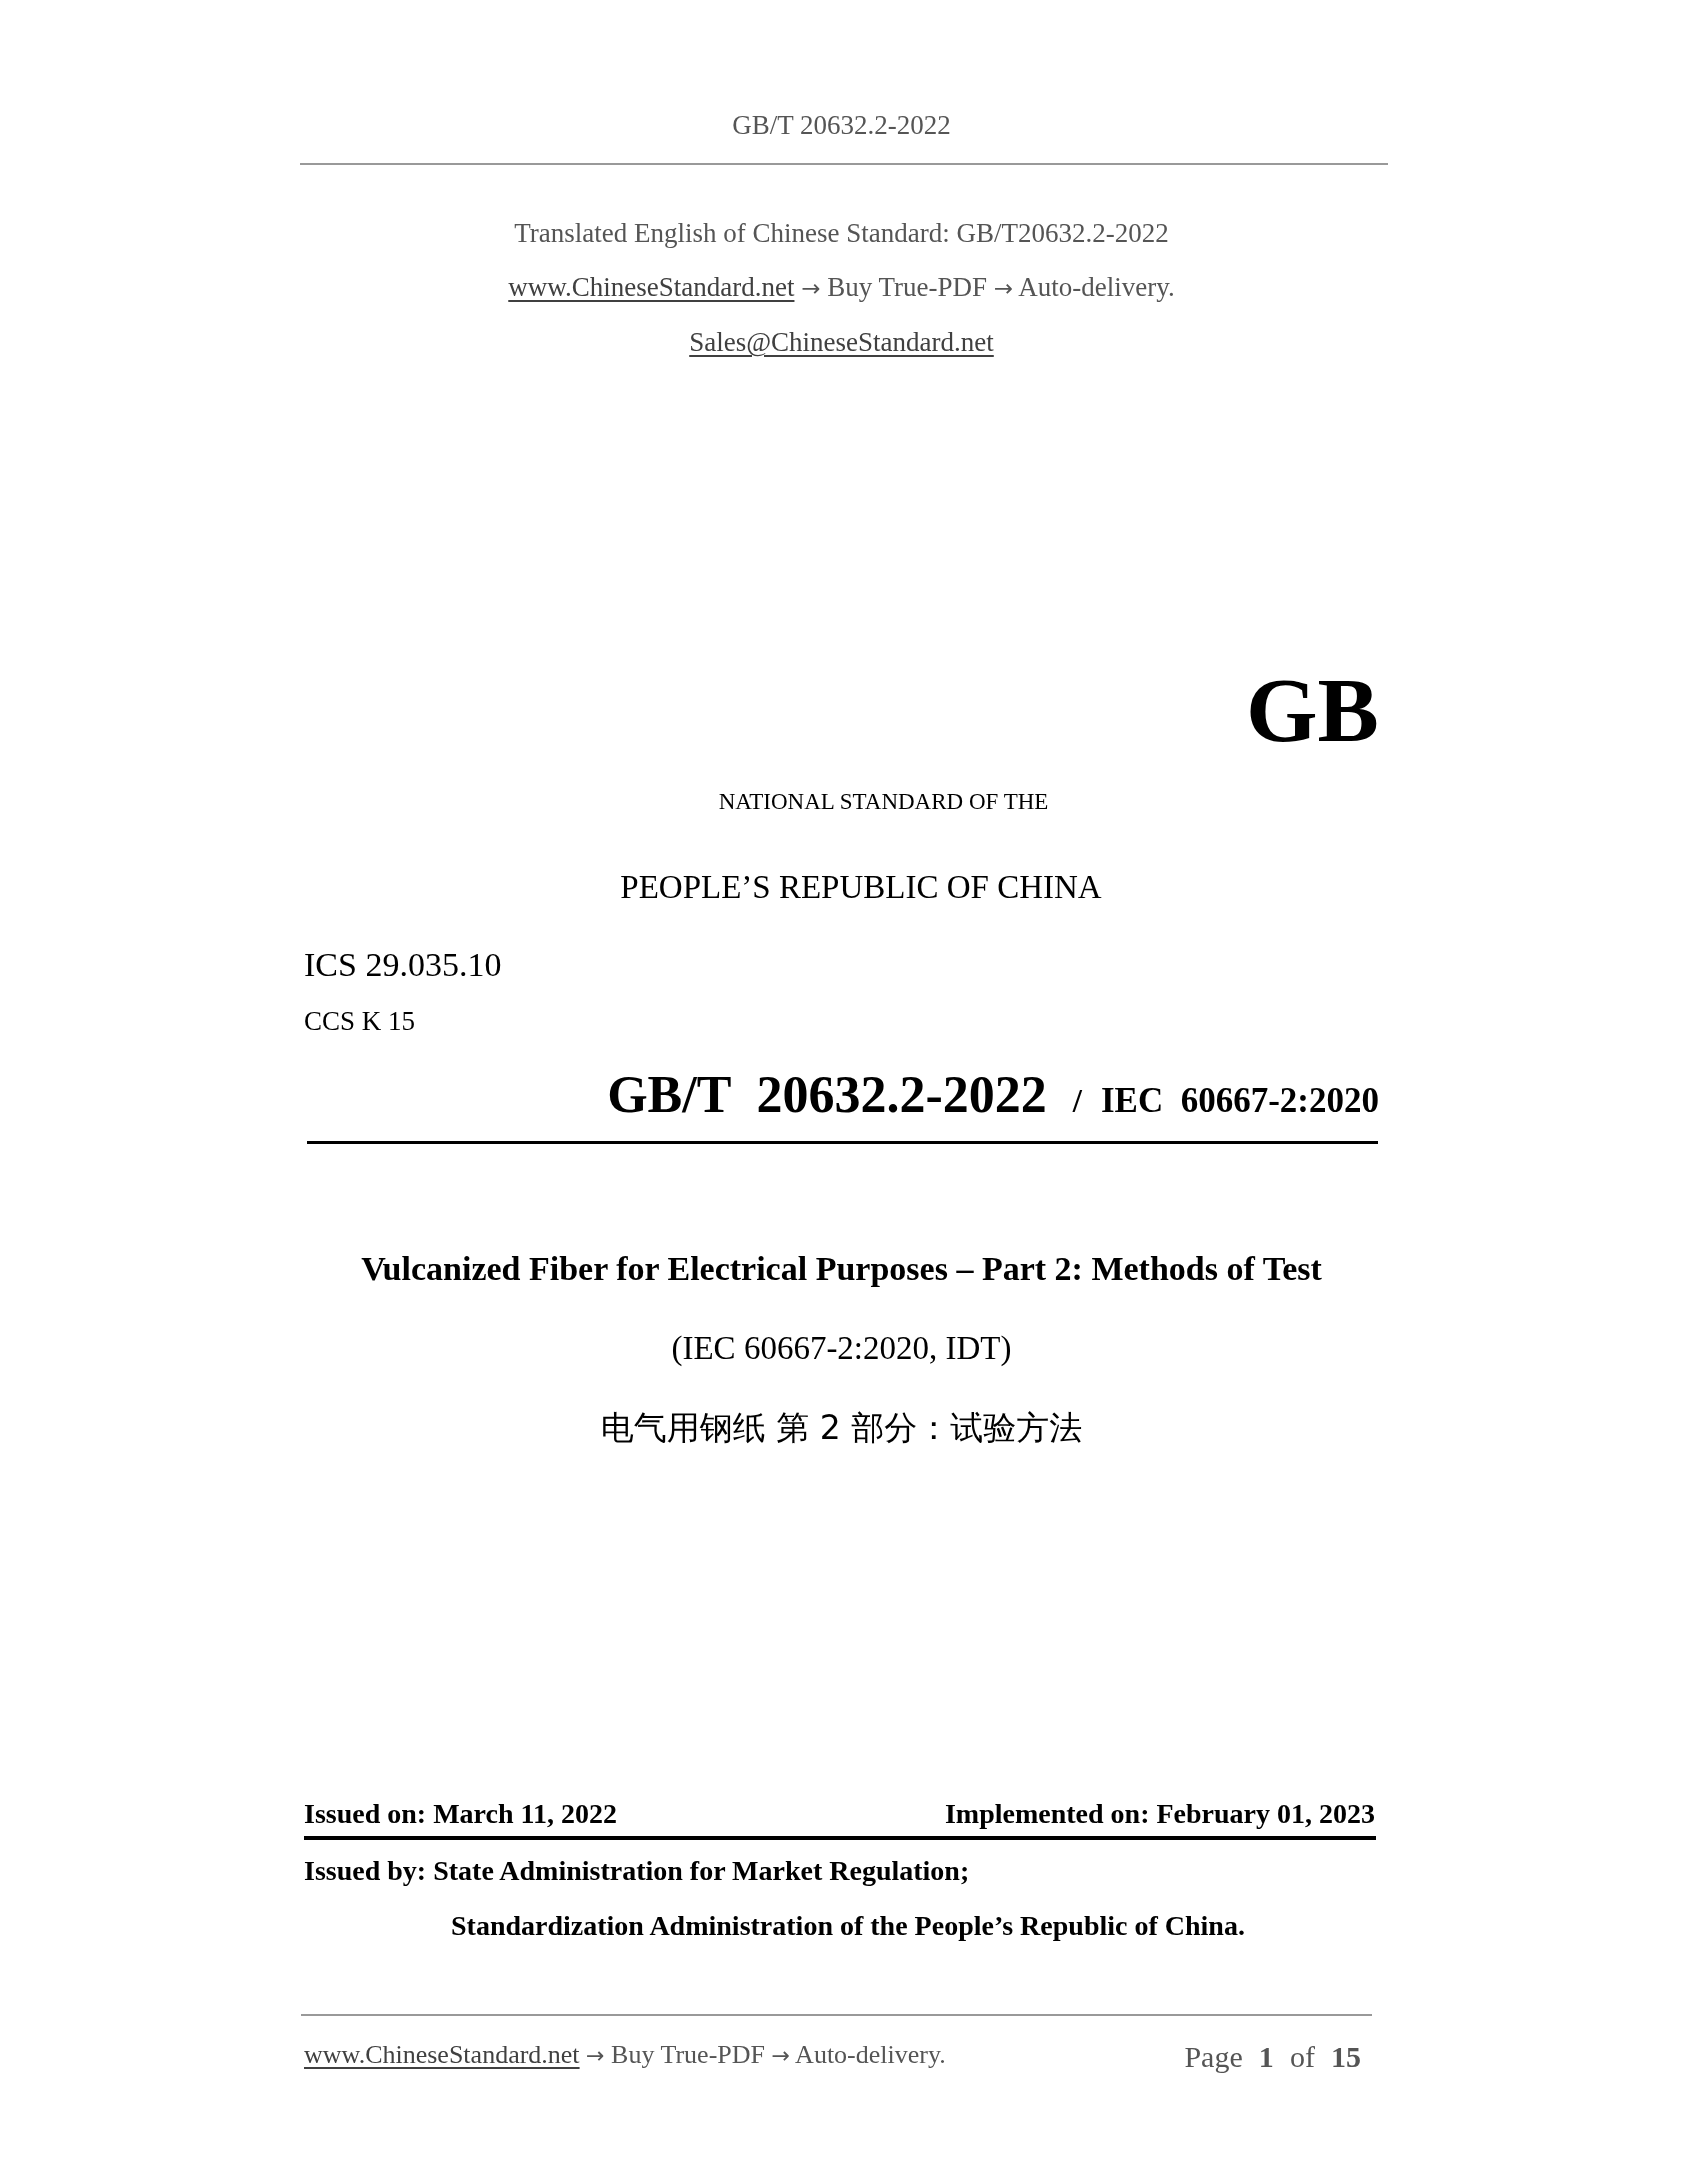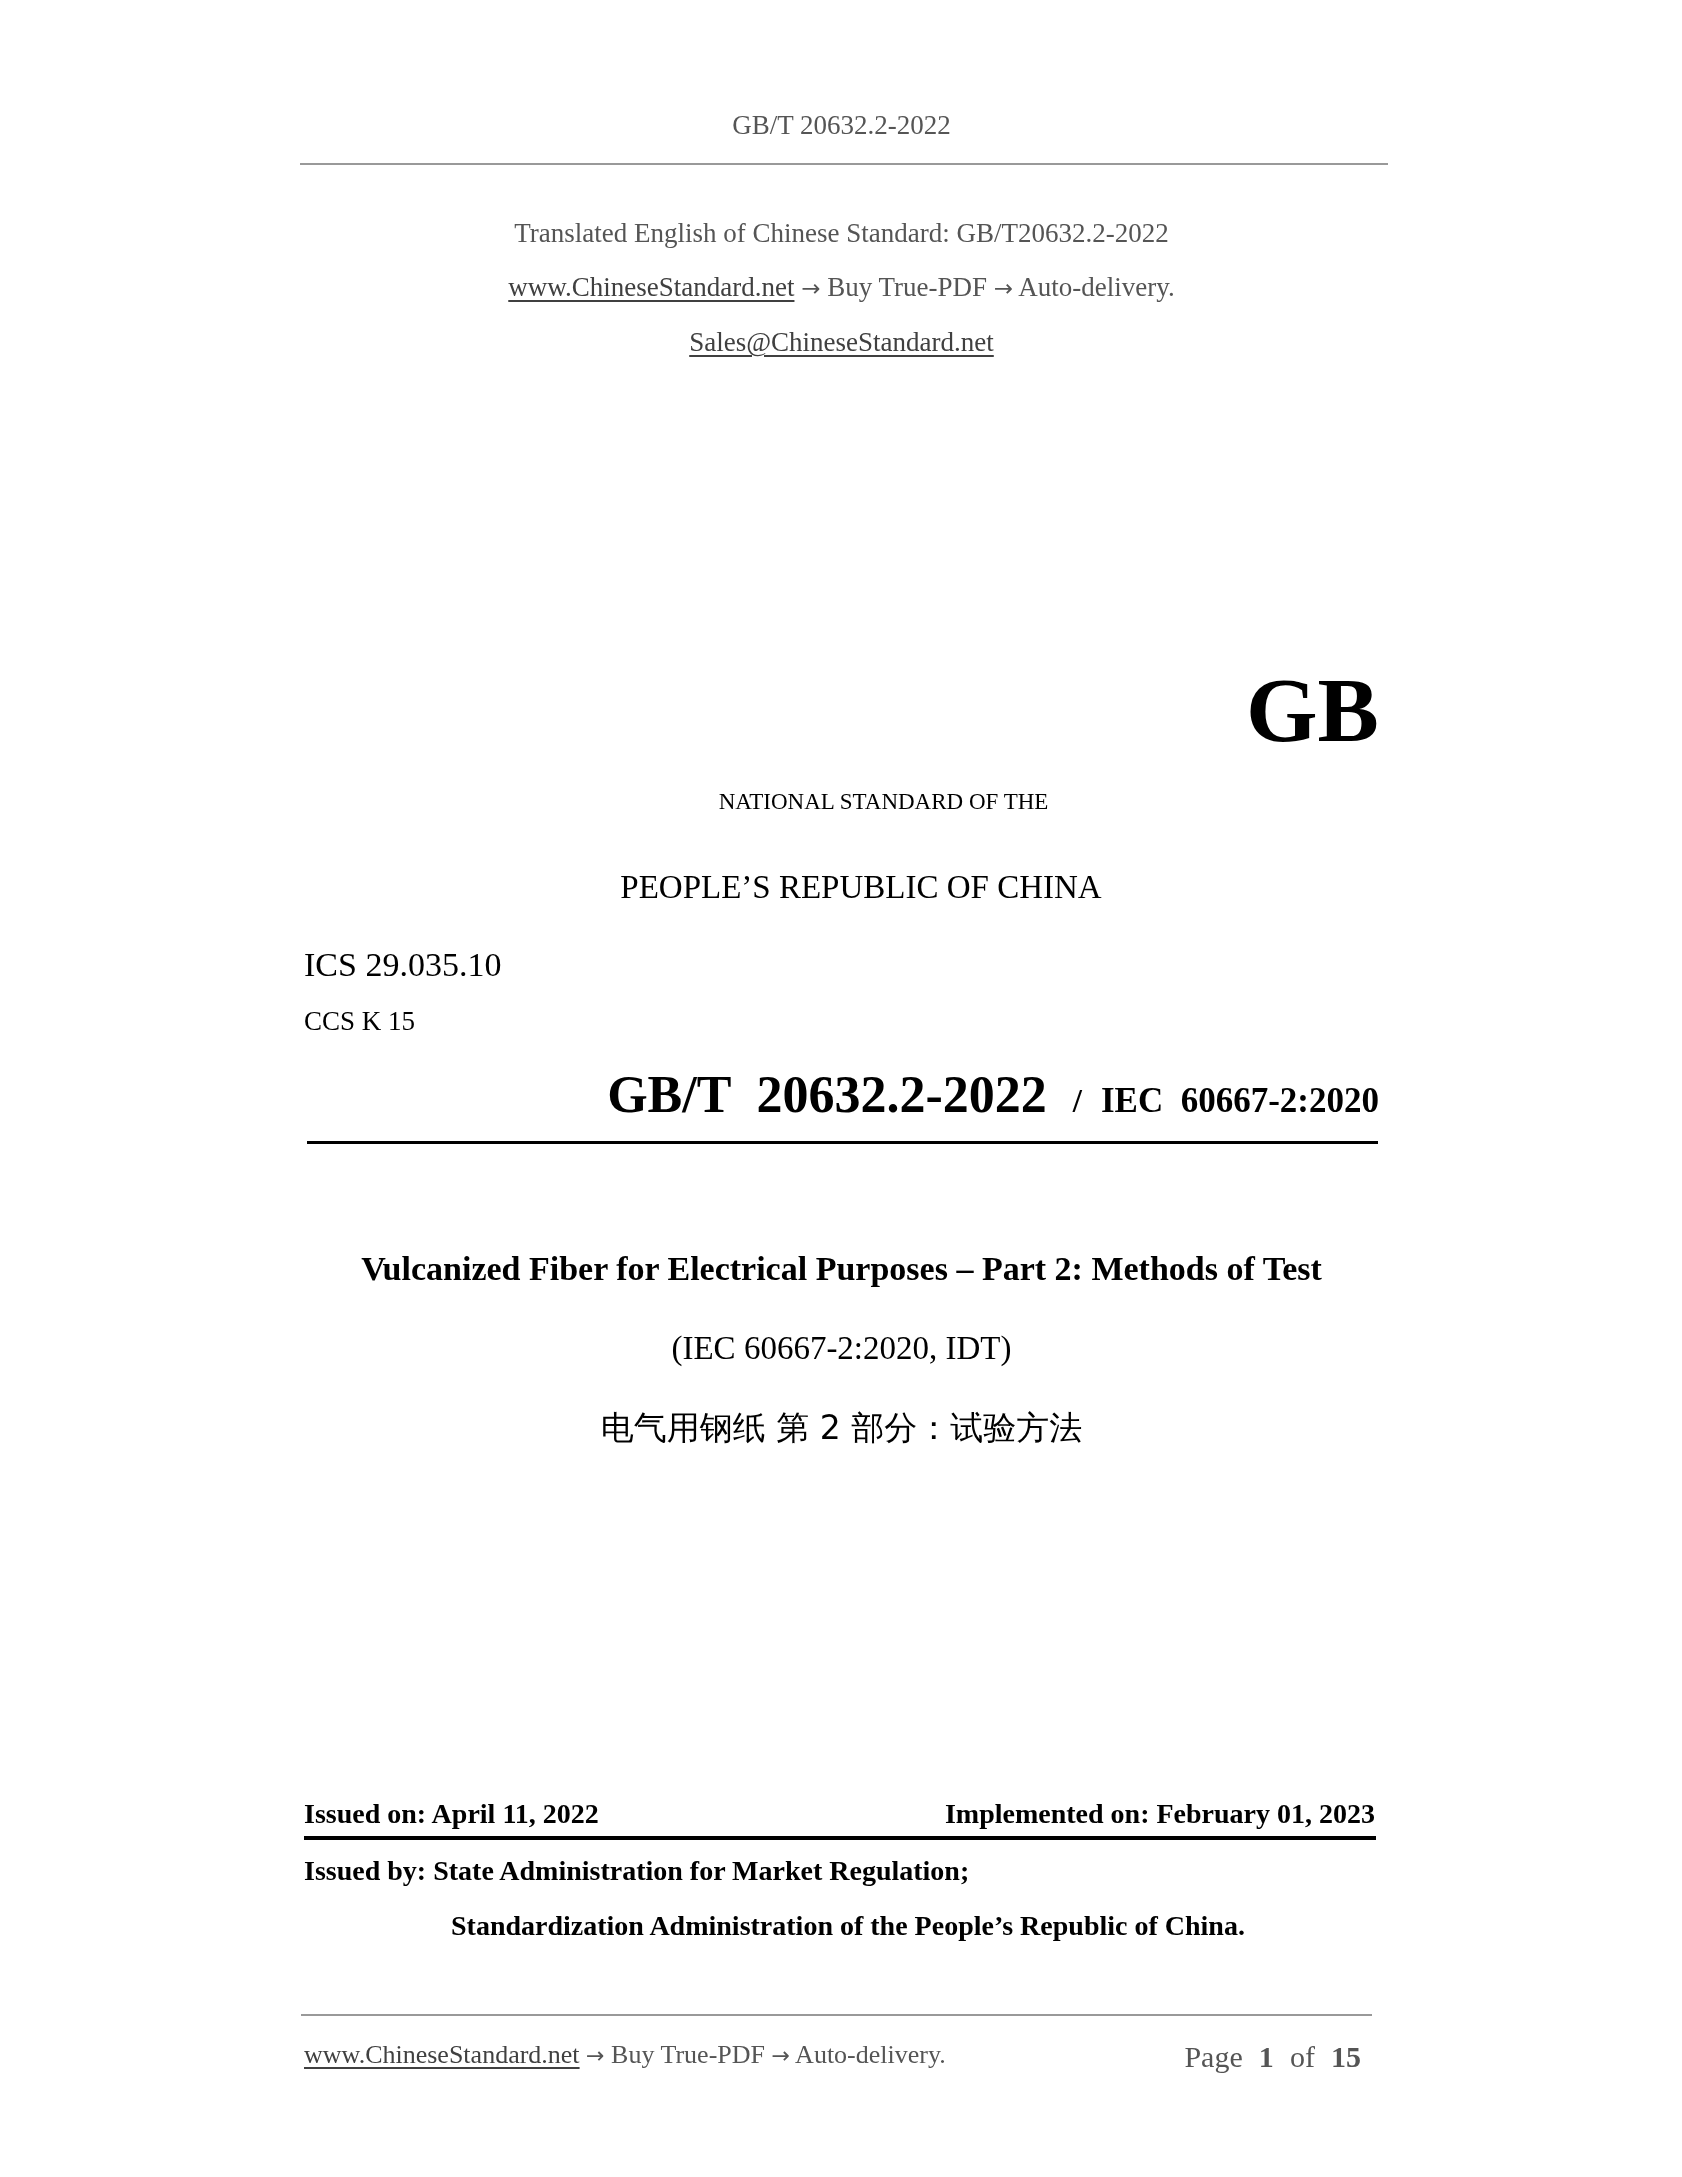--- a/index.html
+++ b/index.html
@@ -45,21 +45,21 @@
   <span style="font-size:52px; white-space:pre;">GB/T  20632.2-2022</span>
   <span style="font-size:33px; margin:0 19px 0 26px;">/</span>
   <span style="font-size:35px; white-space:pre;">IEC  60667-2:2020</span>
 </div>
 <div class="hr" style="left:307px; top:1141px; width:1071px; height:2.6px; background:#000;"></div>
 
 <div class="abs center bold" style="top:1252px; font-size:34px;">Vulcanized Fiber for Electrical Purposes – Part 2: Methods of Test</div>
 <div class="abs center" style="top:1332px; font-size:33px;">(IEC 60667-2:2020, IDT)</div>
 <div class="abs center" style="top:1411px; font-size:33px; font-family:'DejaVu Sans', sans-serif;">电气用钢纸 第 2 部分：试验方法</div>
 
-<div class="abs bold" style="left:304px; top:1800px; font-size:28px;">Issued on: April 11, 2022</div>
+<div class="abs bold" style="left:304px; top:1800px; font-size:28px;">Issued on: March 11, 2022</div>
 <div class="abs bold" style="right:308px; top:1800px; font-size:28px;">Implemented on: February 01, 2023</div>
 <div class="hr" style="left:304px; top:1836px; width:1072px; height:3.5px; background:#000;"></div>
 
 <div class="abs bold" style="left:304px; top:1857px; font-size:28px;">Issued by: State Administration for Market Regulation;</div>
 <div class="abs bold" style="left:451px; top:1912px; font-size:28px;">Standardization Administration of the People’s Republic of China.</div>
 
 <div class="hr" style="left:301px; top:2014px; width:1071px; height:1.7px; background:#999;"></div>
 
 <div class="abs gray" style="left:304px; top:2042px; font-size:26px;">
   <span class="link">www.ChineseStandard.net</span>

